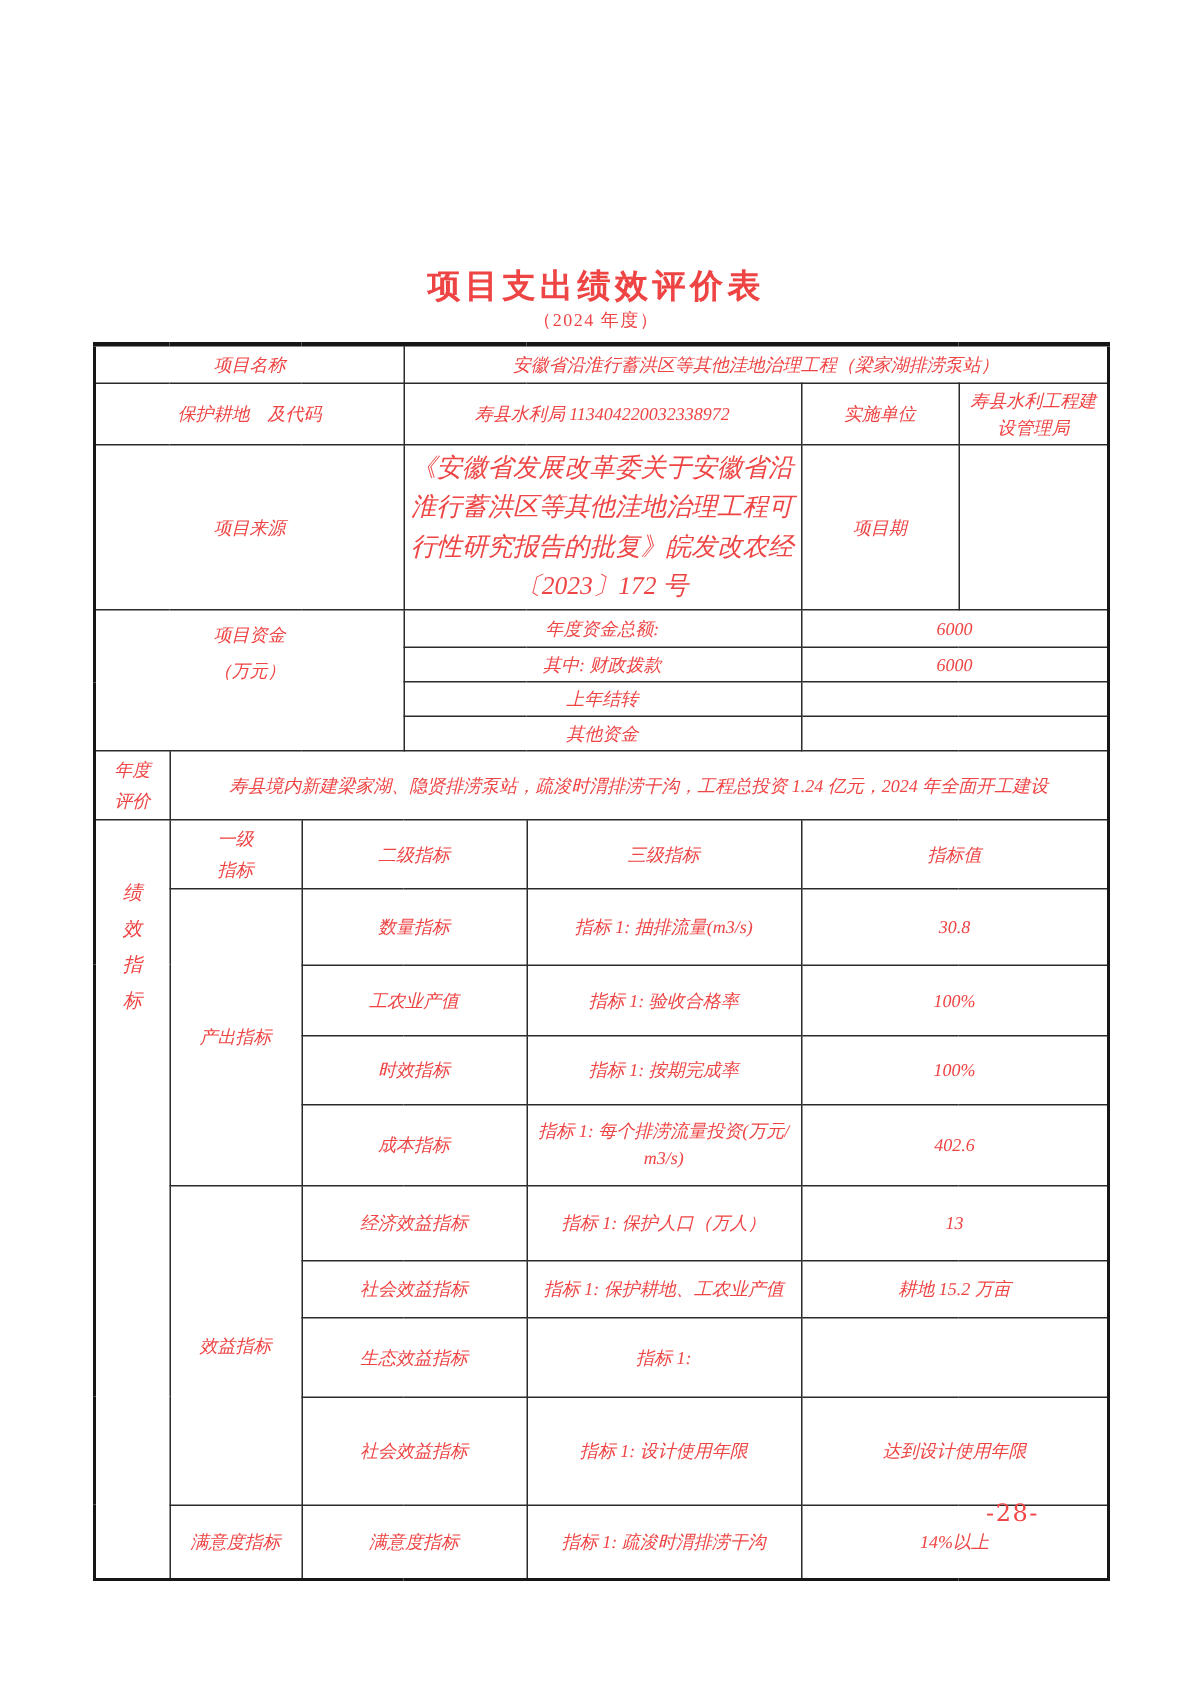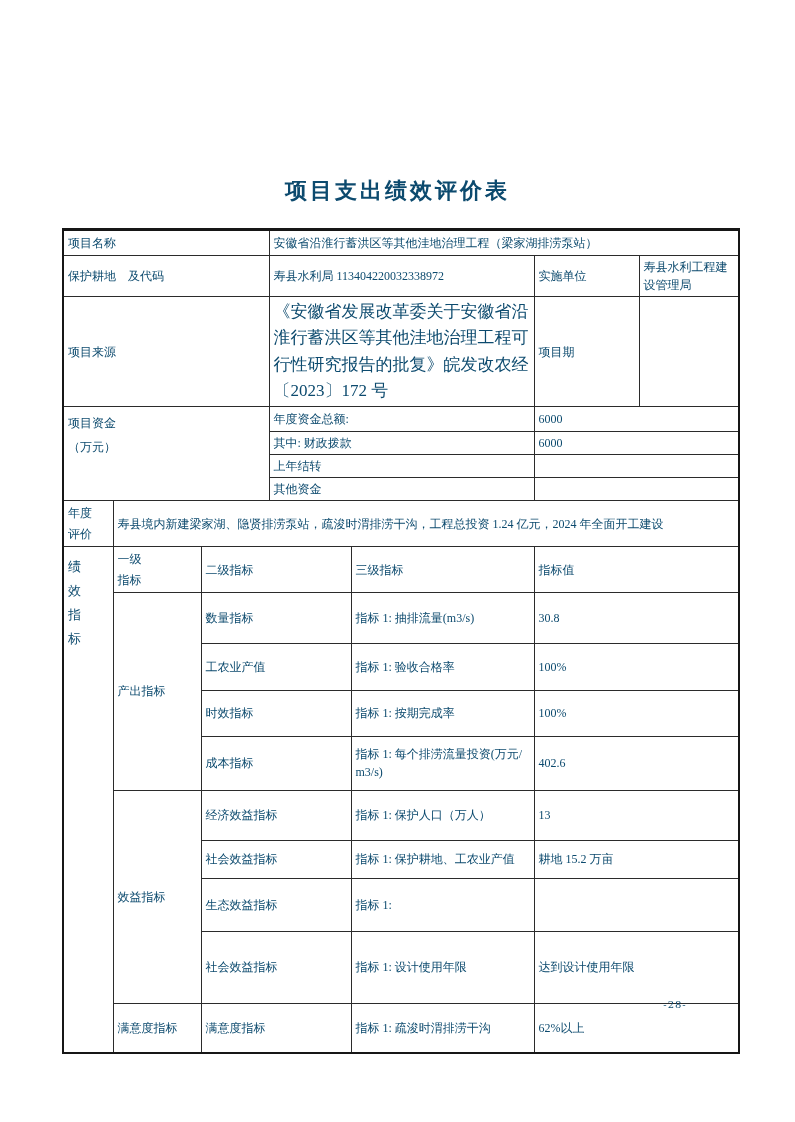--- a/index.html
+++ b/index.html
@@ -1,21 +1,21 @@
 <!DOCTYPE html>
 <html><head>
 <meta charset="utf-8">
 <style>
   html,body{margin:0;padding:0;background:#ffffff;}
   .page{
     position:relative;
     width:795px;height:1122px;
     background:#fff;
     font-family:"Liberation Serif","DejaVu Serif",serif;
-    color:#0c4a6e;
+    color:#ef4444;
     overflow:hidden;
   }
   .title{
     position:absolute;top:176px;left:0;width:795px;
     text-align:center;
     font-size:22px;font-weight:bold;letter-spacing:3px;
   }
   .subtitle{
     position:absolute;top:205px;left:0;width:795px;
     text-align:center;
@@ -24,44 +24,47 @@
   table.main{
     position:absolute;left:62px;top:228px;
     width:676px;
     border-collapse:collapse;table-layout:fixed;
     border:2px solid #161616;
     border-top-width:3px;
   }
   td{
     border:1px solid #2b2b2b;
     font-size:12px;
+    text-align:center;
     vertical-align:middle;
     padding:2px 4px;
     line-height:1.5;
     overflow:hidden;
     word-break:break-all;
+    font-style:italic;
   }
   td.small{font-size:17px;line-height:1.55;}
   td.top{vertical-align:top;padding-top:4px;}
   .w2{display:inline-block;width:2.15em;line-height:1.7;}
-  .vert{display:inline-block;width:15px;line-height:24px;font-size:13px;}
+  .vert{display:inline-block;width:15px;line-height:24px;font-size:13px;margin-top:28px;}
   td.sec{vertical-align:top;padding-top:8px;}
   .fund-label div{line-height:24px;}
   .pagenum{
     position:absolute;top:999px;left:640px;width:70px;
-    text-align:center;font-size:10px;letter-spacing:1px;
+    text-align:center;font-size:16px;letter-spacing:1px;
     font-family:"DejaVu Serif","Liberation Serif",serif;
   }
 </style>
 </head>
 <body>
 
 <div class="page">
 
   <div class="title">项目支出绩效评价表</div>
+  <div class="subtitle">（2024 年度）</div>
 
   <table class="main">
     <colgroup>
       <col style="width:50px">
         <col style="width:88px">
         <col style="width:68px">
       <col style="width:82px">
         <col style="width:183px">
         <col style="width:105px">
       <col style="width:100px">
@@ -168,20 +171,20 @@
     <tr style="height:72px">
       <td colspan="2">社会效益指标</td>
       <td>指标 1: 设计使用年限</td>
       <td colspan="2">达到设计使用年限</td>
     </tr>
 
     <tr style="height:50px">
       <td>满意度指标</td>
       <td colspan="2">满意度指标</td>
       <td>指标 1: 疏浚时渭排涝干沟</td>
-      <td colspan="2">62%以上</td>
+      <td colspan="2">14%以上</td>
     </tr>
   </tbody>
     </table>
 
   <div class="pagenum">-28-</div>
 
 </div>
 
 </body></html>

